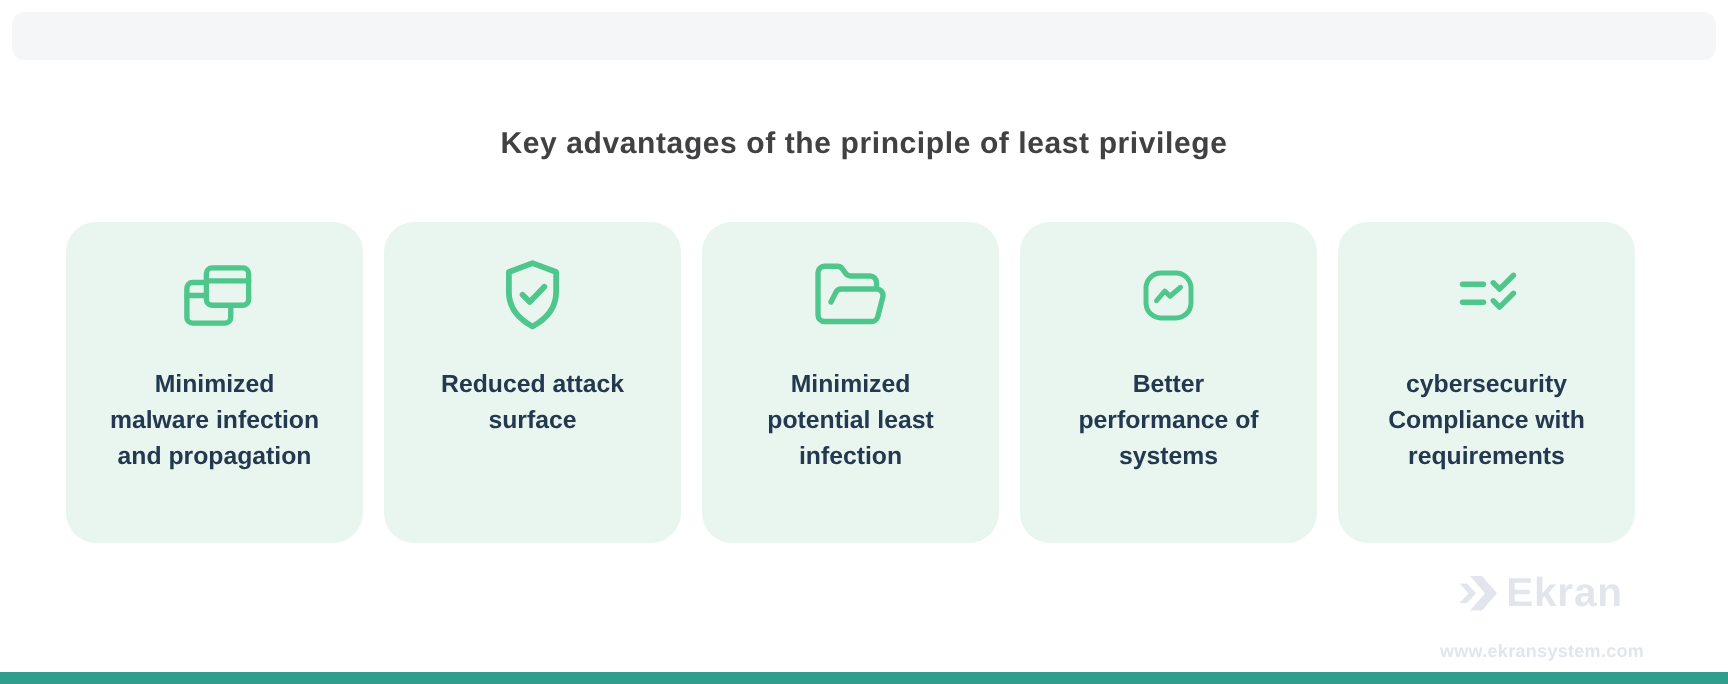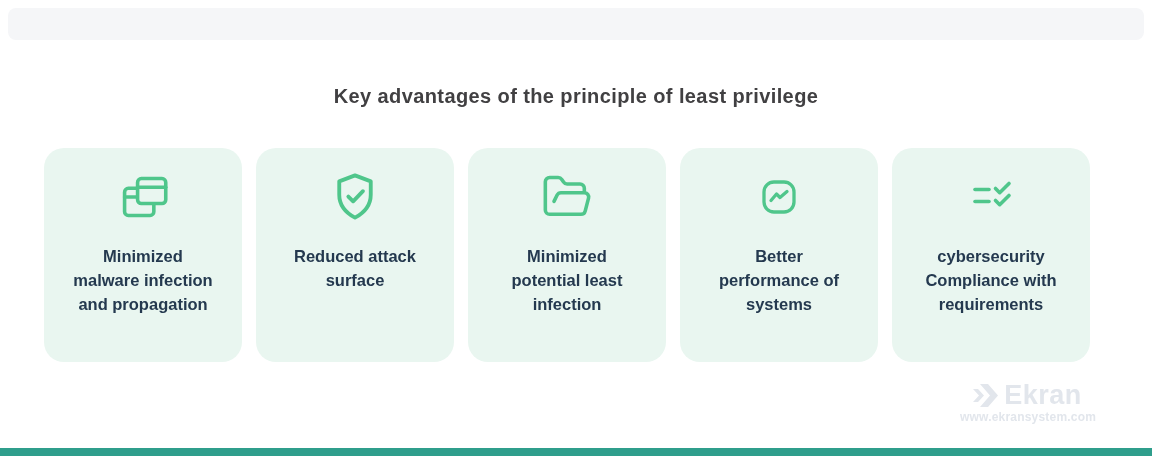--- a/index.html
+++ b/index.html
@@ -39,21 +39,21 @@
   .card-text{
     margin-top:16px;font-size:16.5px;line-height:24px;font-weight:600;
     color:var(--text-dark);
   }
   .logo{
     position:absolute;top:381px;left:960px;width:134px;text-align:center;
     color:var(--logo-gray);
   }
   .logo-row{display:flex;align-items:center;justify-content:center;gap:5px;}
   .logo-text{font-size:27px;font-weight:700;letter-spacing:.5px;line-height:28px;}
-  .logo-url{margin-top:1px;font-size:12px;font-weight:700;letter-spacing:.2px;}
+  .logo-url{margin-top:18px;font-size:12px;font-weight:700;letter-spacing:.2px;}
   .bottombar{
     position:absolute;left:0;bottom:0;width:100%;height:8px;
     background:var(--footer-teal);
   }
   svg{display:block;}
 </style>
 </head>
 <body style="--accent-green: #4fc68b; --card-bg: #e9f6f0; --text-dark: #24394f; --title-color: #414042; --topbar-bg: #f5f6f8; --logo-gray: #e2e6ec; --footer-teal: #2f9e8c;">
 
 <div class="topbar"></div>

